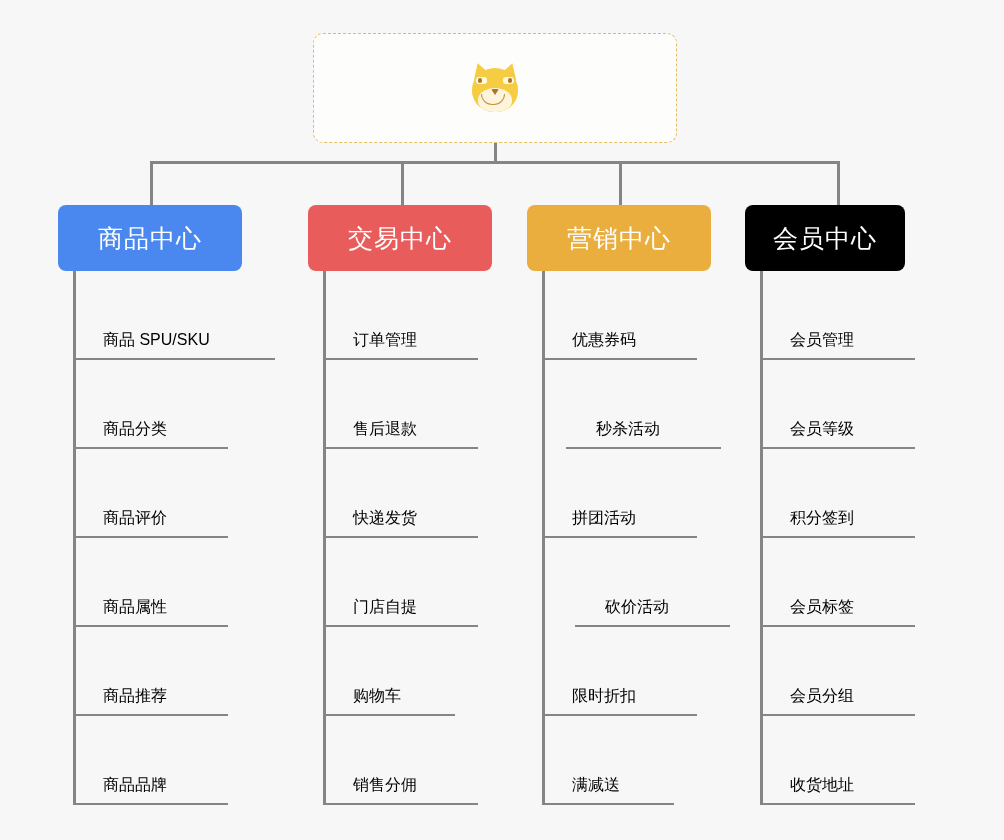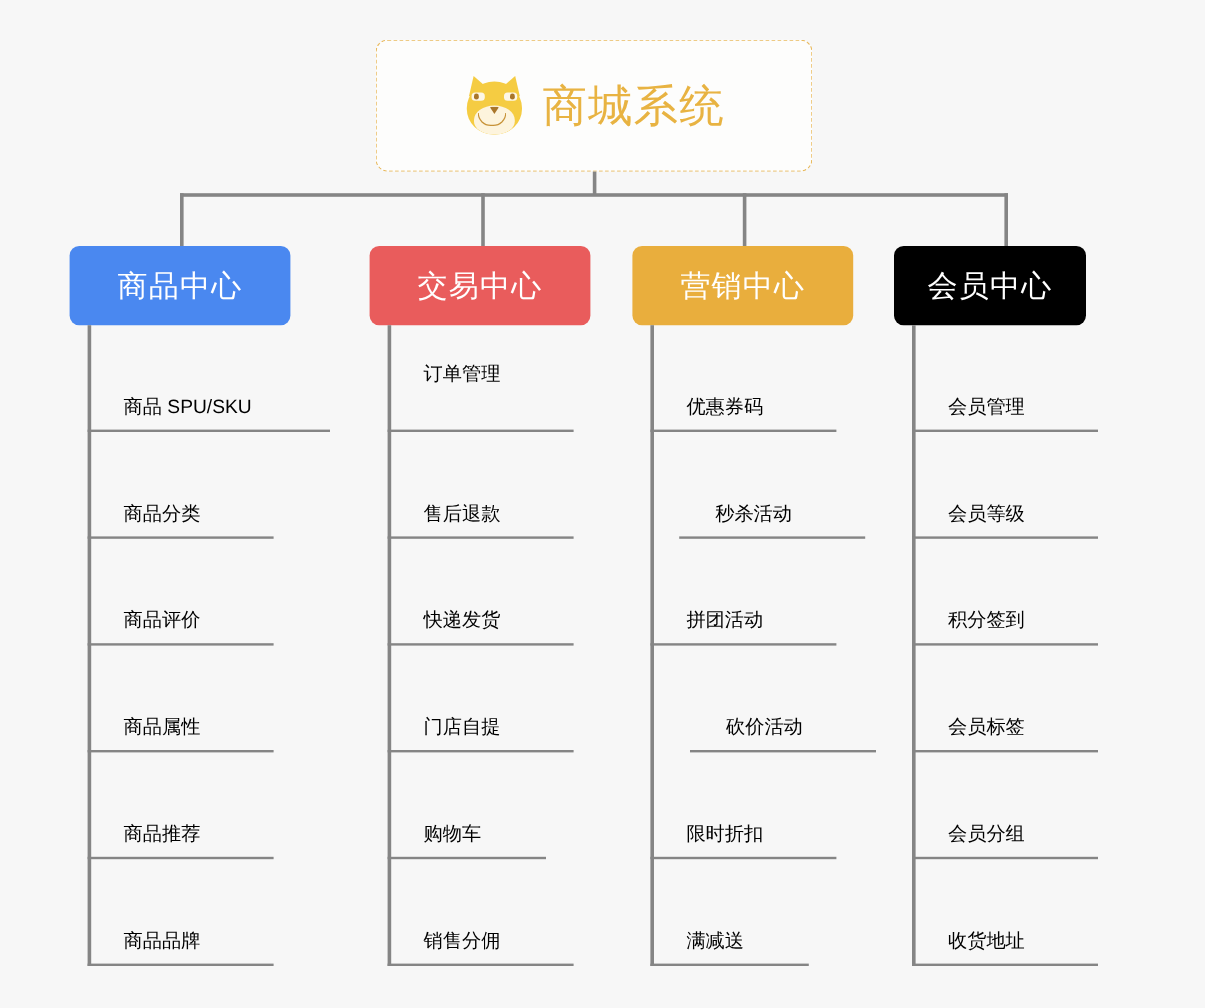--- a/index.html
+++ b/index.html
@@ -184,21 +184,20 @@
       <span class="head">
         <span class="muzzle"></span>
       </span>
       <span class="eye left"></span>
       <span class="eye right"></span>
       <span class="pupil left"></span>
       <span class="pupil right"></span>
       <span class="nose"></span>
       <span class="mouth"></span>
     </div>
-    <div class="root-title">商城系统</div>
   </div>
 
   <div class="line v-line" style="left:494px; top:143px; height:20px;"></div>
   <div class="line h-line" style="left:150px; top:161px; width:690px;"></div>
 
   <div class="line v-line" style="left:150px; top:161px; height:46px;"></div>
   <div class="line v-line" style="left:401px; top:161px; height:46px;"></div>
   <div class="line v-line" style="left:619px; top:161px; height:46px;"></div>
   <div class="line v-line" style="left:837px; top:161px; height:46px;"></div>
 
@@ -232,21 +231,21 @@
     <div class="leaf" style="top:356px; width:155px;">
       <span class="leaf-label">商品推荐</span>
     </div>
     <div class="leaf" style="top:445px; width:155px;">
       <span class="leaf-label">商品品牌</span>
     </div>
   </div>
 
   <div class="branch" style="left:323px;">
     <div class="spine" style="height:534px;"></div>
-    <div class="leaf" style="top:0px;   width:155px;align-items:center;">
+    <div class="leaf" style="top:0px;   width:155px;">
       <span class="leaf-label">订单管理</span>
     </div>
     <div class="leaf" style="top:89px;  width:155px;">
       <span class="leaf-label">售后退款</span>
     </div>
     <div class="leaf" style="top:178px; width:155px;">
       <span class="leaf-label">快递发货</span>
     </div>
     <div class="leaf" style="top:267px; width:155px;">
       <span class="leaf-label">门店自提</span>

